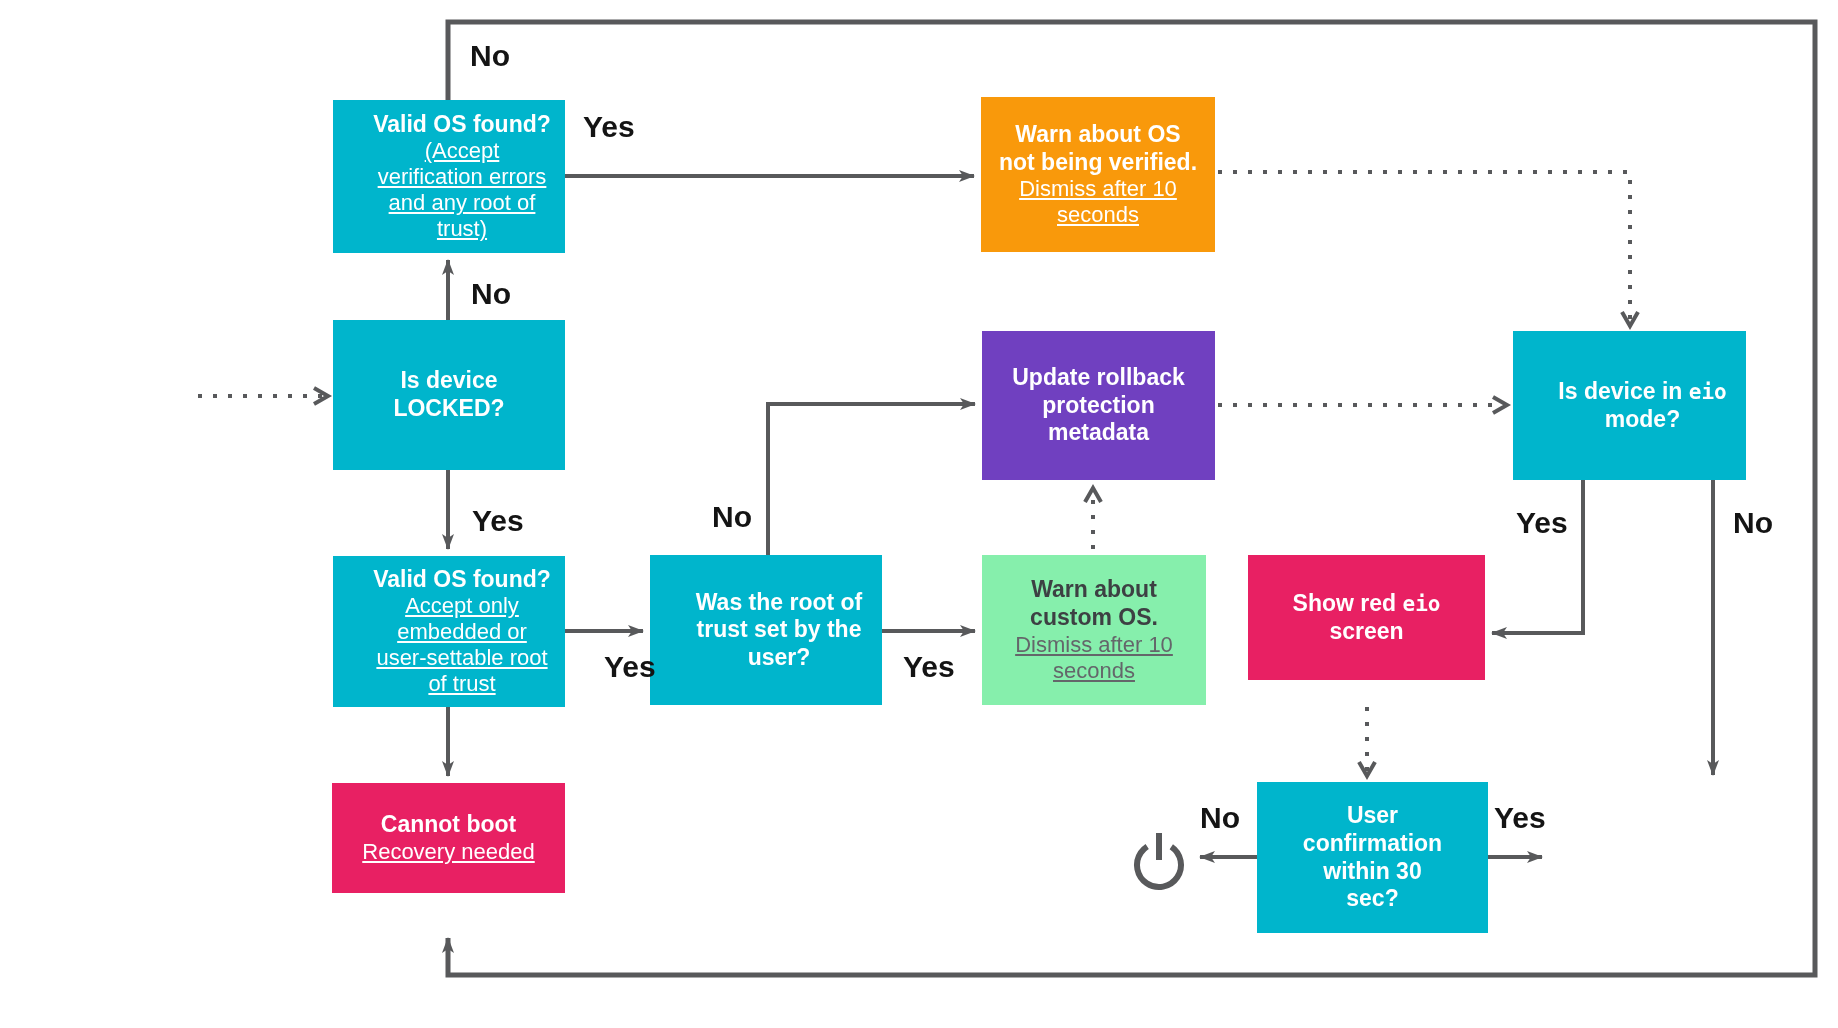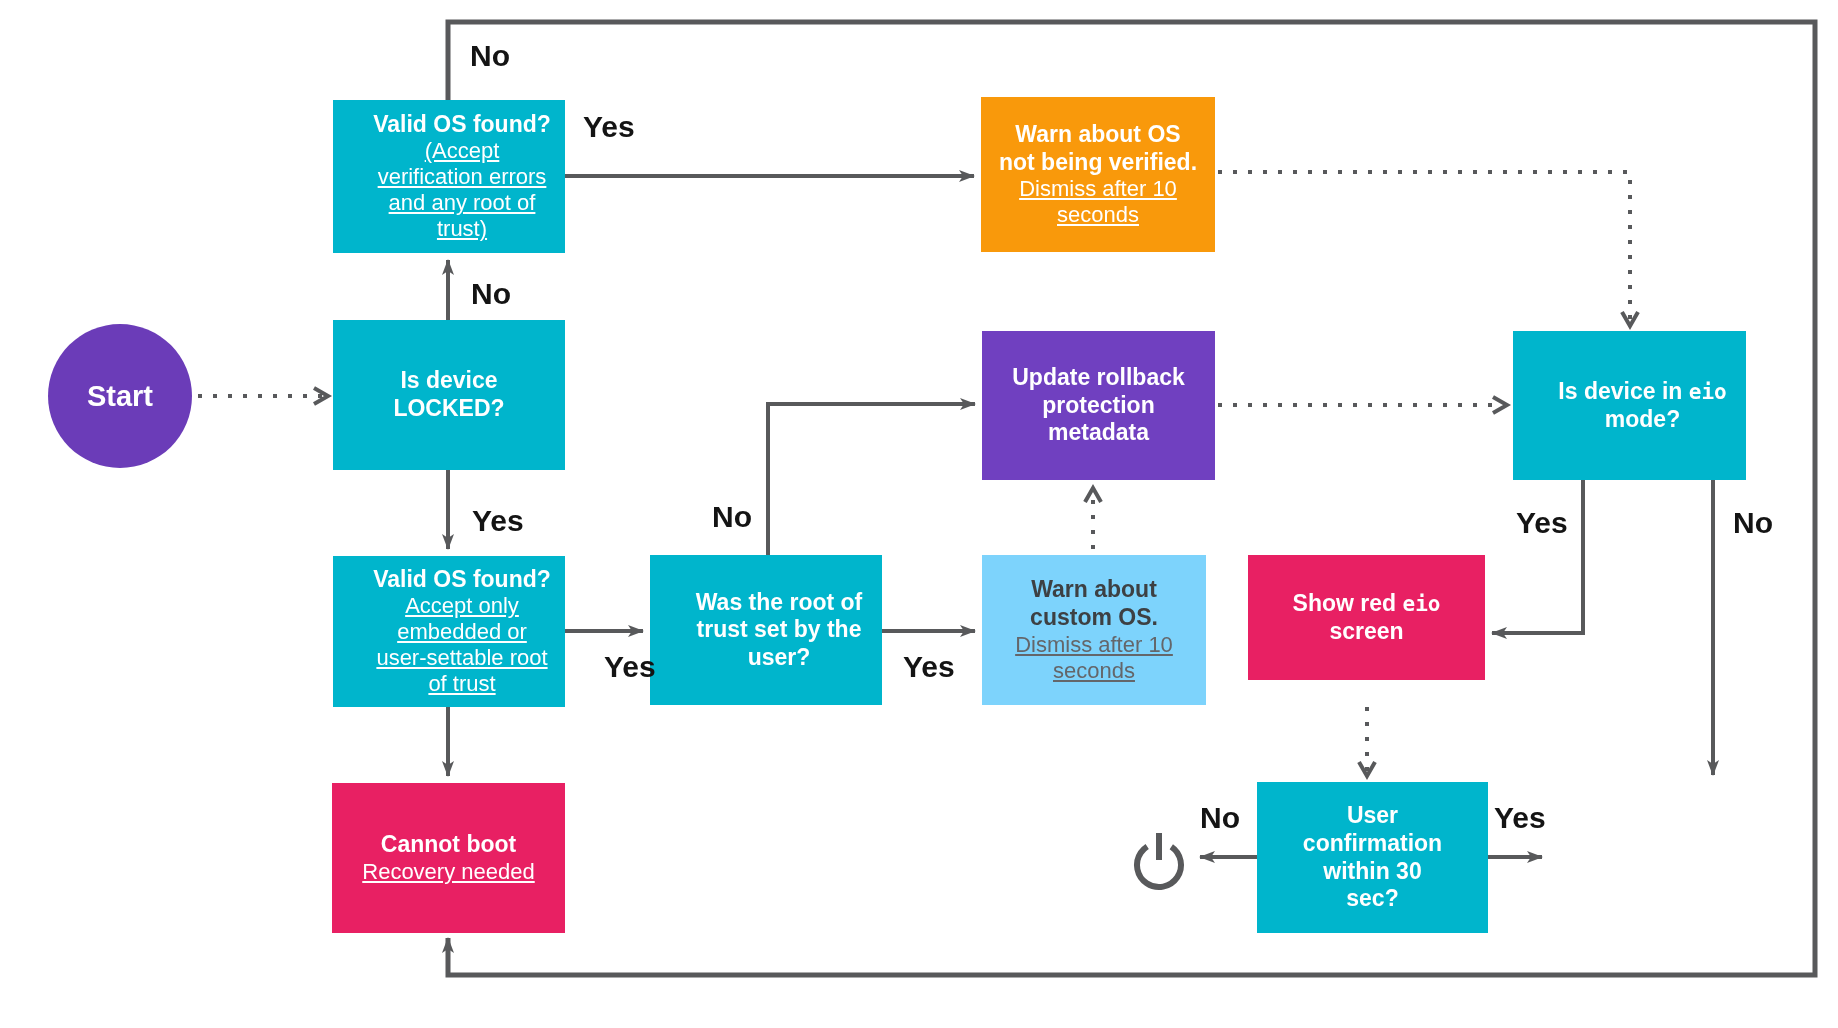--- a/index.html
+++ b/index.html
@@ -18,21 +18,21 @@
     padding:6px 14px;
   }
   .node .title{font-weight:bold;font-size:23px;line-height:1.2;}
   .node .subtitle{font-weight:normal;font-size:22px;line-height:1.18;text-decoration:underline;}
   .mono{font-family:"DejaVu Sans Mono", monospace;font-size:21px;}
   .cyan{background:#00b5cc;padding-left:40px;}
   .orange{background:#f9990b;}
   .purple{background:#7040c0;align-items:flex-end;}
   .pink{background:#e82063;}
   .green{background:#579029;}
-  .yellow{background:#7dd3fc;}
+  .yellow{background:#86efac;}
   .yellow .title{color:#3d4043;}
   .yellow .subtitle{color:#64666a;}
   .start-circle{
     background:#6b3cb8;border-radius:50%;
     font-weight:bold;font-size:29px;
   }
   .elabel{
     position:absolute;z-index:3;
     font-weight:bold;font-size:30px;color:#141414;line-height:1;
     white-space:nowrap;
@@ -68,23 +68,20 @@
     <path d="M1257,857 L1200,857" fill="none" stroke="#58595b" stroke-width="4" marker-end="url(#mhead)"></path>
     <path d="M1488,857 L1542,857" fill="none" stroke="#58595b" stroke-width="4" marker-end="url(#mhead)"></path>
 
     <path d="M198,396 L326,396" fill="none" stroke="#58595b" stroke-width="4" stroke-dasharray="4 11" marker-end="url(#chead)"></path>
     <path d="M1218,172 L1630,172 L1630,324" fill="none" stroke="#58595b" stroke-width="4" stroke-dasharray="4 11" marker-end="url(#chead)"></path>
     <path d="M1218,405 L1505,405" fill="none" stroke="#58595b" stroke-width="4" stroke-dasharray="4 11" marker-end="url(#chead)"></path>
     <path d="M1093,549 L1093,490" fill="none" stroke="#58595b" stroke-width="4" stroke-dasharray="4 11" marker-end="url(#chead)"></path>
     <path d="M1367,707 L1367,774" fill="none" stroke="#58595b" stroke-width="4" stroke-dasharray="4 11" marker-end="url(#chead)"></path>
   </svg>
 
-  <div class="node start-circle" style="left:48px;top:324px;width:144px;height:144px;">
-    <span>Start</span>
-  </div>
 
   <div class="node cyan" style="left:333px;top:100px;width:232px;height:153px;">
     <span class="title">Valid OS found?</span>
     <span class="subtitle">(Accept verification errors and any root of trust)</span>
   </div>
 
   <div class="node orange" style="left:981px;top:97px;width:234px;height:155px;">
     <span class="title">Warn about OS not being verified.</span>
     <span class="subtitle">Dismiss after 10 seconds</span>
   </div>
@@ -112,21 +109,21 @@
 
   <div class="node yellow" style="left:982px;top:555px;width:224px;height:150px;">
     <span class="title">Warn about custom OS.</span>
     <span class="subtitle">Dismiss after 10 seconds</span>
   </div>
 
   <div class="node pink" style="left:1248px;top:555px;width:237px;height:125px;">
     <span class="title"><span>Show red </span><span class="mono">eio</span><span> screen</span></span>
   </div>
 
-  <div class="node pink" style="left:332px;top:783px;width:233px;height:150px;">
+  <div class="node pink" style="left:332px;top:783px;width:233px;height:110px;">
     <span class="title">Cannot boot</span>
     <span class="subtitle">Recovery needed</span>
   </div>
 
   <div class="node cyan" style="left:1257px;top:782px;width:231px;height:151px;padding:6px 39px;">
     <span class="title">User confirmation within 30 sec?</span>
   </div>
 
 
   <svg class="power" style="left:1126px;top:828px;" width="66" height="66" viewBox="0 0 66 66">

